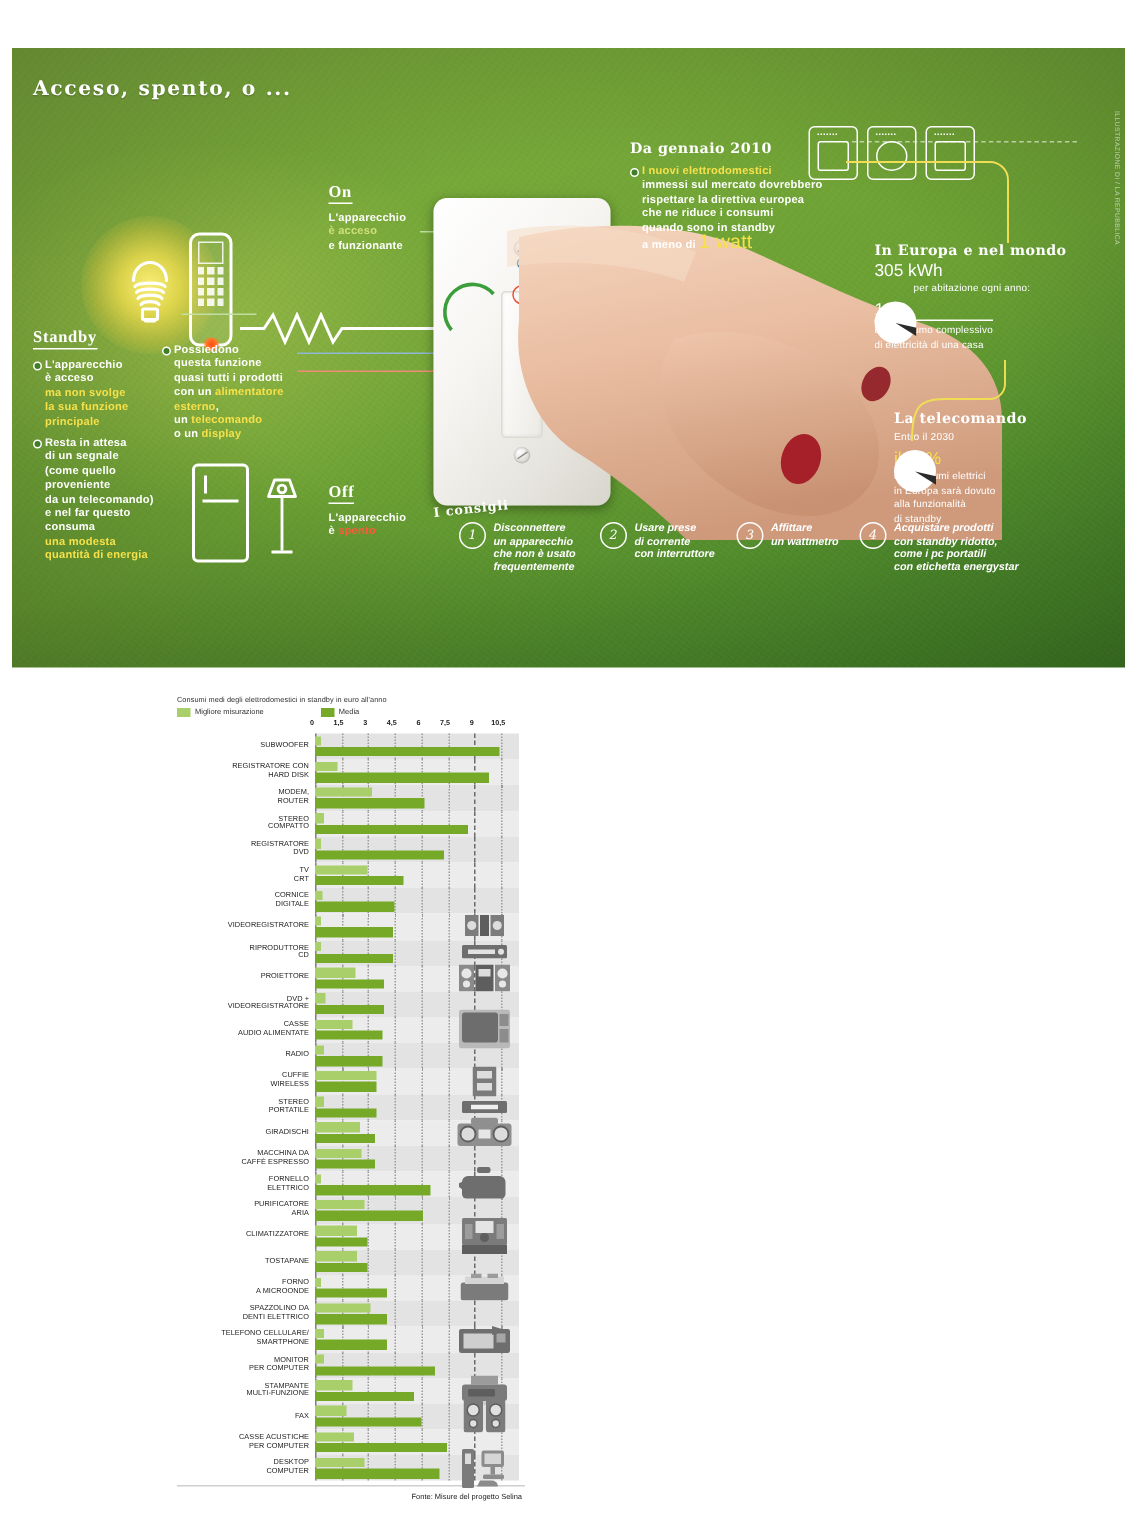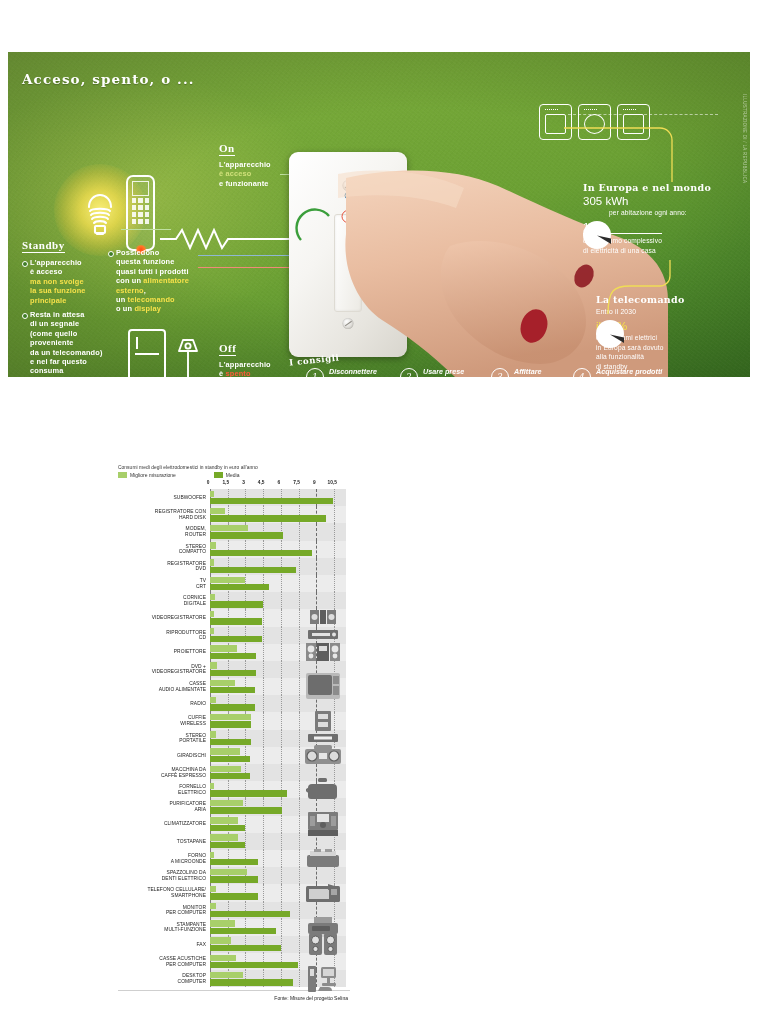--- a/index.html
+++ b/index.html
@@ -1,19 +1,19 @@
 <!DOCTYPE html>
 <html><head>
 <meta charset="utf-8">
 <style>
   html,body{margin:0;padding:0;background:#ffffff;}
   body{width:759px;height:1024px;position:relative;font-family:"Liberation Sans",sans-serif;-webkit-font-smoothing:antialiased;}
 
   
-  .info-panel{position:absolute;left:8px;top:52px;width:742px;height:325px;overflow:hidden;
+  .info-panel{position:absolute;left:8px;top:32px;width:742px;height:413px;overflow:hidden;
     background:
       radial-gradient(ellipse 300px 200px at 18% 45%, rgba(255,235,120,0.22), rgba(255,235,120,0) 62%),
       linear-gradient(160deg,#7fae3e 0%,#76a838 28%,#6ba033 55%,#4f8a2b 78%,#3e7a24 100%);
   }
   .grain{position:absolute;inset:0;opacity:.18;
     background-image:
       repeating-linear-gradient(37deg, rgba(255,255,255,.12) 0 1px, rgba(0,0,0,0) 1px 3px),
       repeating-linear-gradient(-52deg, rgba(0,0,0,.10) 0 1px, rgba(0,0,0,0) 1px 4px);
     pointer-events:none;}
   .vignette{position:absolute;inset:0;background:radial-gradient(ellipse at 55% 50%, rgba(0,0,0,0) 45%, rgba(0,0,0,.22) 100%);pointer-events:none;}
@@ -262,20 +262,28 @@
     </div>
   <div class="appl" style="left:570px;">
       <b></b>
     <i style="border-radius:50%;"></i>
     </div>
   <div class="appl" style="left:609px;">
       <b></b>
       <i></i>
     </div>
 
+  <div class="blk-gen">
+    <div class="t-serif">Da gennaio 2010</div>
+    <div class="body-txt bullet" style="margin-top:4px;">
+      <span class="y">I nuovi elettrodomestici</span><br>
+      immessi sul mercato dovrebbero<br>rispettare la direttiva europea<br>che ne riduce i consumi<br>quando sono in standby<br>
+      a meno di <span class="big-watt">1 watt</span>
+    </div>
+  </div>
   <svg style="position:absolute;left:556px;top:74px;" width="110" height="56" viewBox="0 0 110 56">
     <path d="M0 2 H96 A12 12 0 0 1 108 14 V56" fill="none" stroke="#f0dd55" stroke-width="1.3"></path>
   </svg>
 
   <div class="blk-eur">
     <div class="t-serif">In Europa e nel mondo</div>
     <div class="kwh" style="margin-top:2px;">305 kWh</div>
     <div class="body-txt" style="margin-left:26px;margin-top:1px;font-weight:normal;font-size:6.6px;">per abitazione ogni anno:</div>
     <div style="display:flex;gap:6px;margin-top:4px;">
       <div class="pie">

